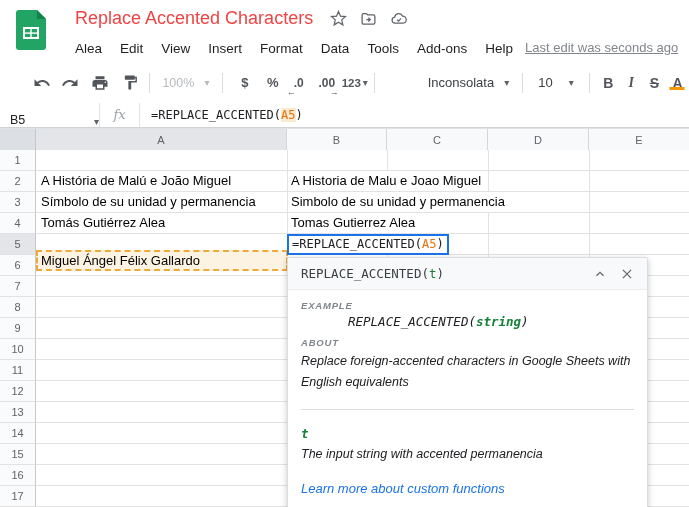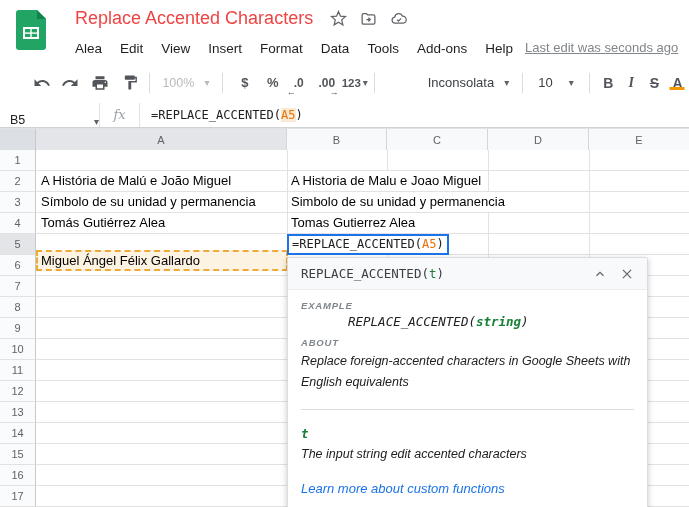--- a/index.html
+++ b/index.html
@@ -270,18 +270,18 @@
           </svg>
       </span>
     </div>
     <div class="popup-body">
       <div class="plabel" style="margin-top:0;">EXAMPLE</div>
       <div class="pcode"><span>REPLACE_ACCENTED(</span><span class="green bold">string</span><span>)</span></div>
       <div class="plabel">ABOUT</div>
       <div class="ptext">Replace foreign-accented characters in Google Sheets with English equivalents</div>
       <div class="pdivider"></div>
       <div class="pparam green bold">t</div>
-      <div class="ptext">The input string edit accented characters</div>
+      <div class="ptext">The input string with accented permanencia</div>
       <span class="plink">Learn more about custom functions</span>
     </div>
   </div>
 
 </div>
 
 </body></html>

